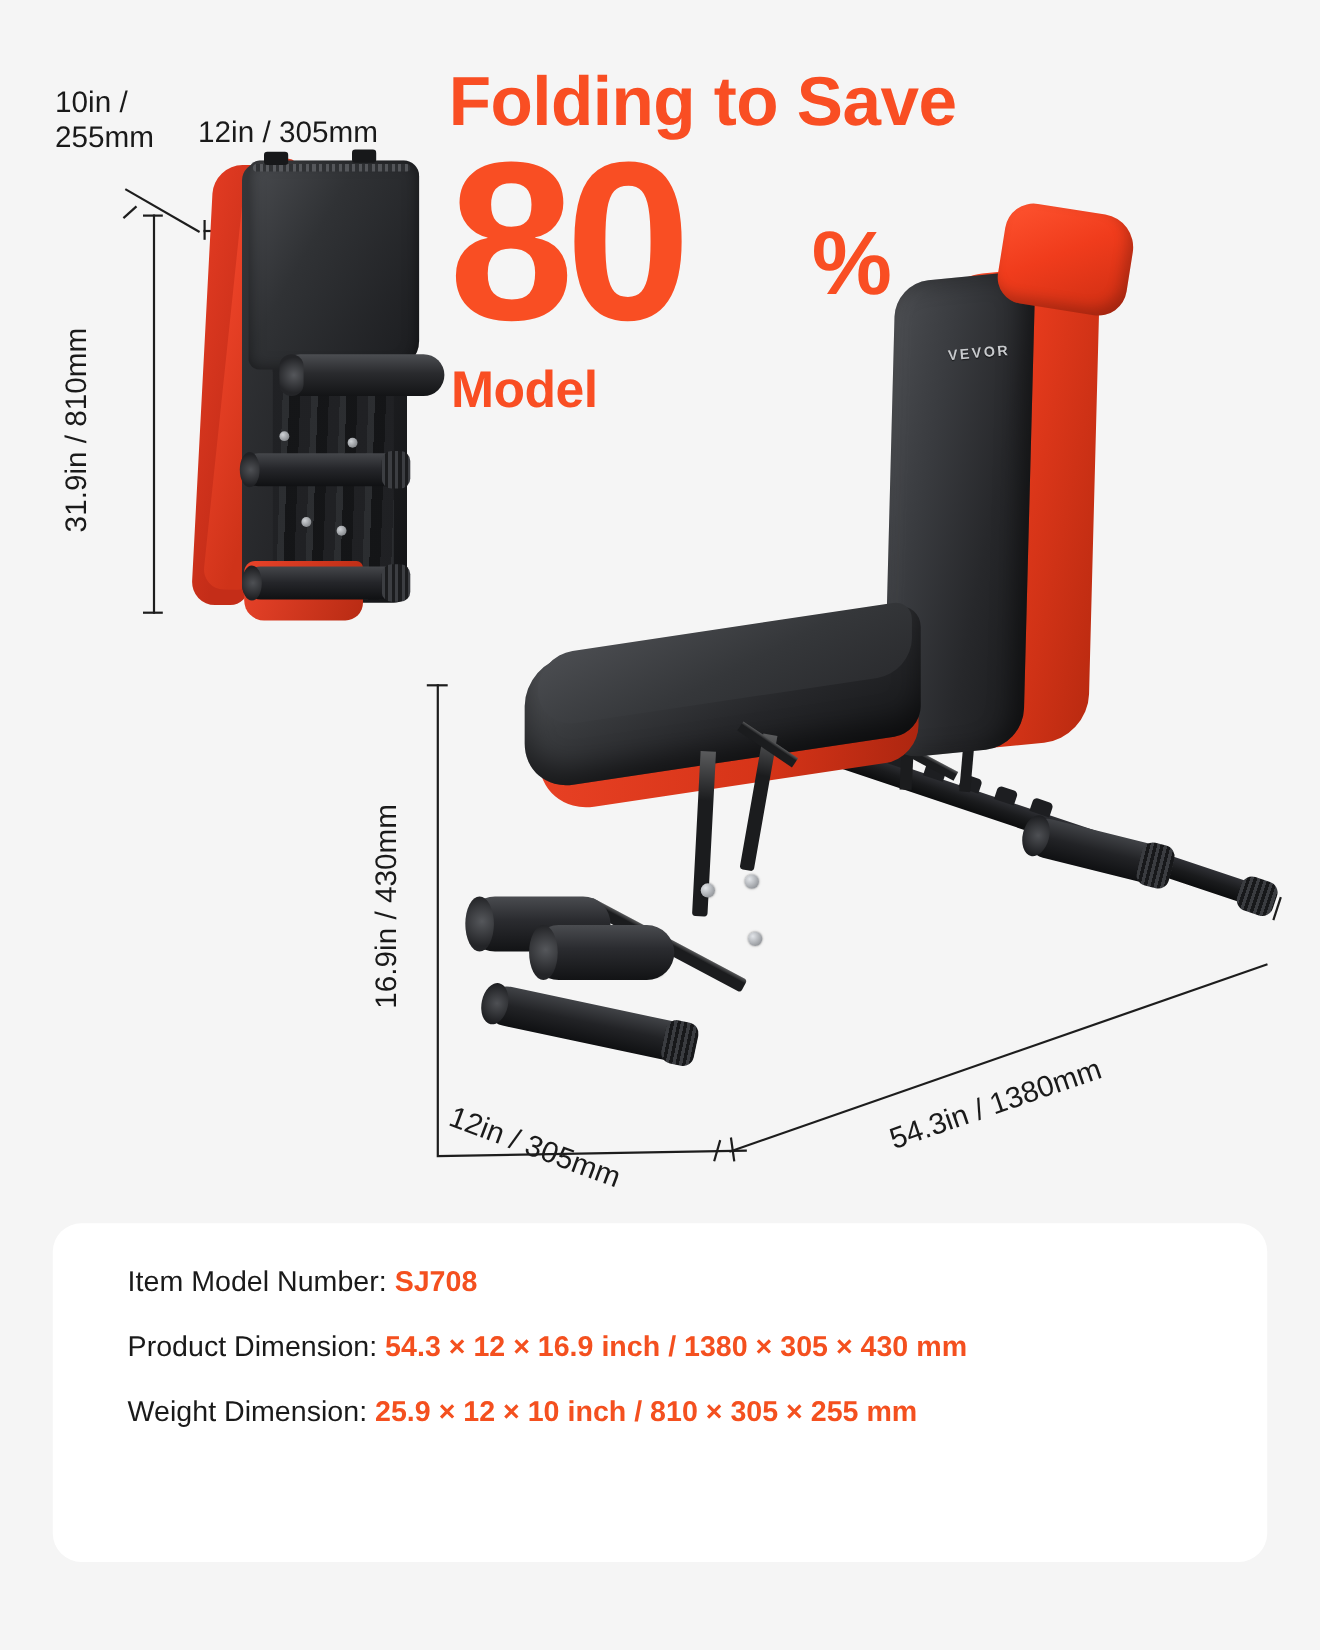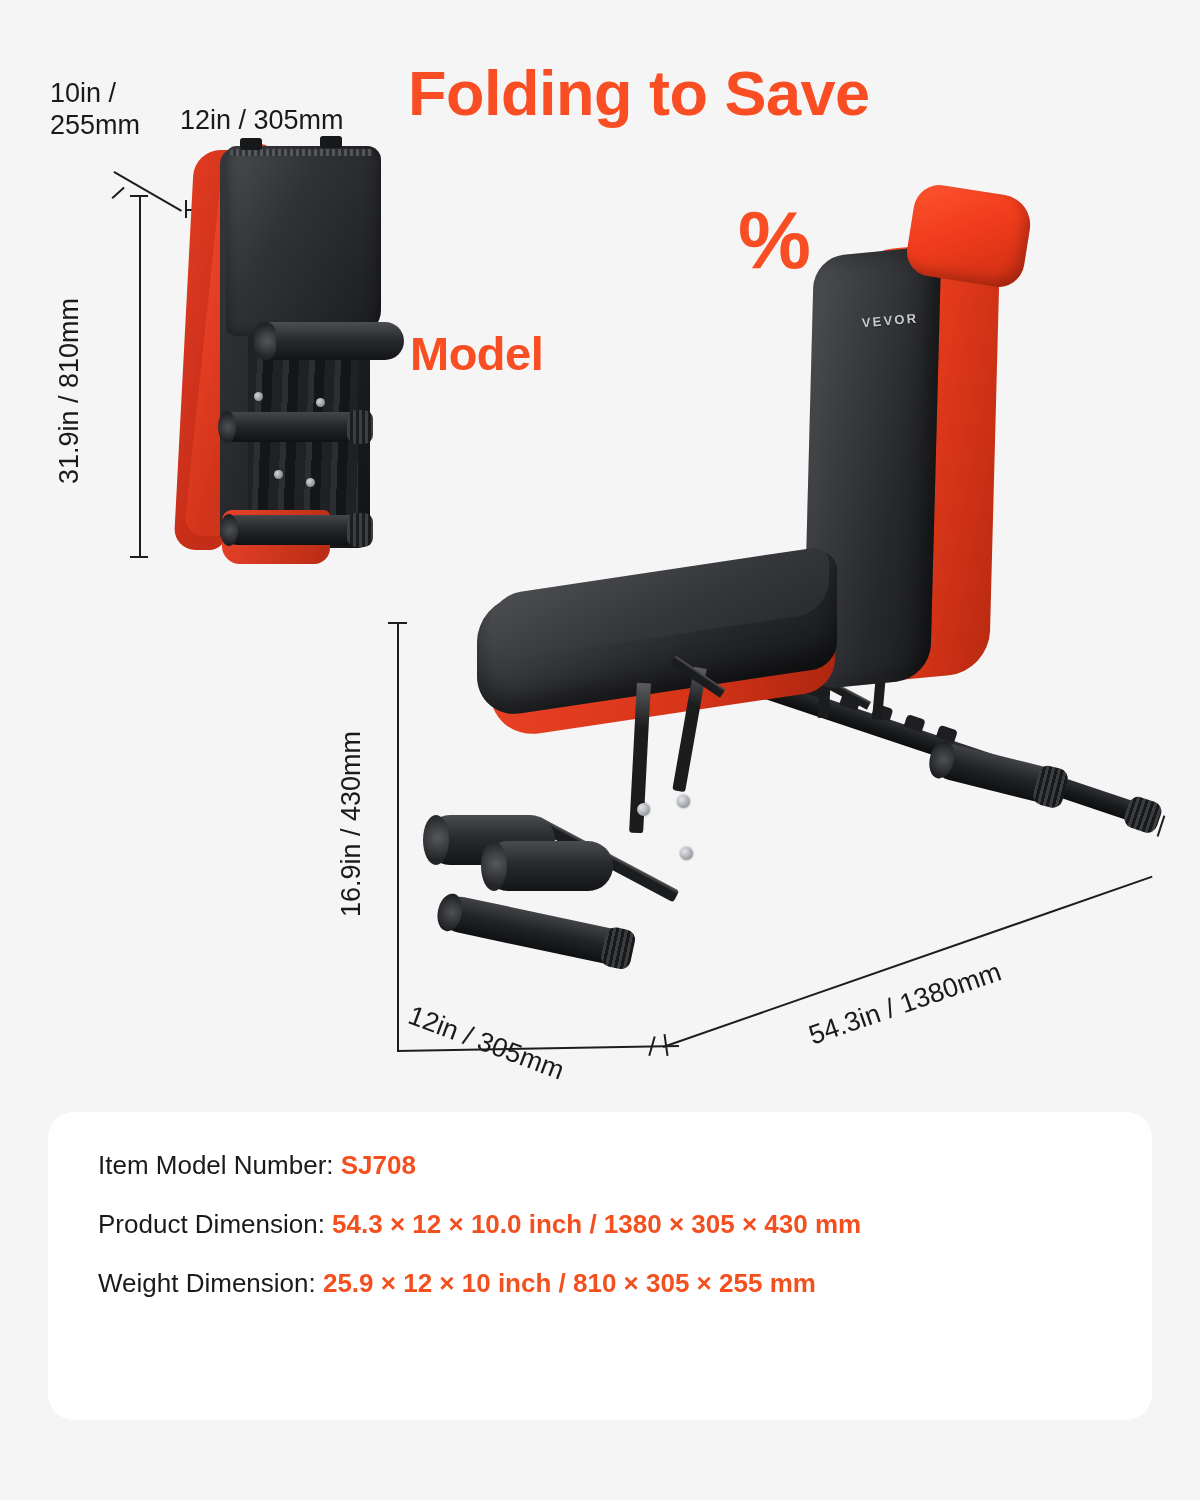--- a/index.html
+++ b/index.html
@@ -206,33 +206,34 @@
     background: radial-gradient(circle at 58% 48%,#4e5054 0%,#1d1e21 75%);
   }
   .bolt{ position:absolute; width:13px; height:13px; border-radius:50%;
     background: radial-gradient(circle at 34% 32%,#e2e5e9,#7b7e83); box-shadow:0 0 2px rgba(0,0,0,.5);}
 
   
   .spec-card {
     position:absolute; left:48px; top:1112px; width:1104px; height:308px;
     background:#ffffff; border-radius:26px;
   }
-  .spec-list { position:absolute; left:50px; top:40px; }
+  .spec-list { position:absolute; left:68px; top:40px; }
   .spec-row { font-size:26px; color:#1a1a1a; line-height:1.0; margin-bottom:33px; white-space:nowrap; }
   .spec-row .label { font-weight:400; }
   .spec-row .value { font-weight:700; color:#F4501F; }
 </style>
 </head>
 <body>
 
 <div class="stage">
 
   <div class="headline">
     <div class="line1">Folding to Save</div>
     <div class="big-row">
+      <span class="big">80</span>
       <span class="pct">%</span>
     </div>
     <div class="line3">Model</div>
   </div>
 
   <div class="dim dim-10">10in /<br>255mm</div>
   <div class="dim dim-12t">12in / 305mm</div>
   <div class="dim dim-319">31.9in / 810mm</div>
 
   <div class="ln hline" style="left:185px; top:209px; width:184px;"></div>
@@ -336,21 +337,21 @@
         <span class="capL"></span>
       </div>
   </div>
 
   <div class="spec-card">
     <div class="spec-list">
       <div class="spec-row">
         <span class="label">Item Model Number: </span><span class="value">SJ708</span>
       </div>
       <div class="spec-row">
-        <span class="label">Product Dimension: </span><span class="value">54.3 × 12 × 10.0 inch / 1380 × 305 × 430 mm</span>
+        <span class="label">Product Dimension: </span><span class="value">54.3 × 12 × 16.9 inch / 1380 × 305 × 430 mm</span>
       </div>
       <div class="spec-row">
         <span class="label">Weight Dimension: </span><span class="value">25.9 × 12 × 10 inch / 810 × 305 × 255 mm</span>
       </div>
     </div>
   </div>
 
 </div>
 
 </body></html>

